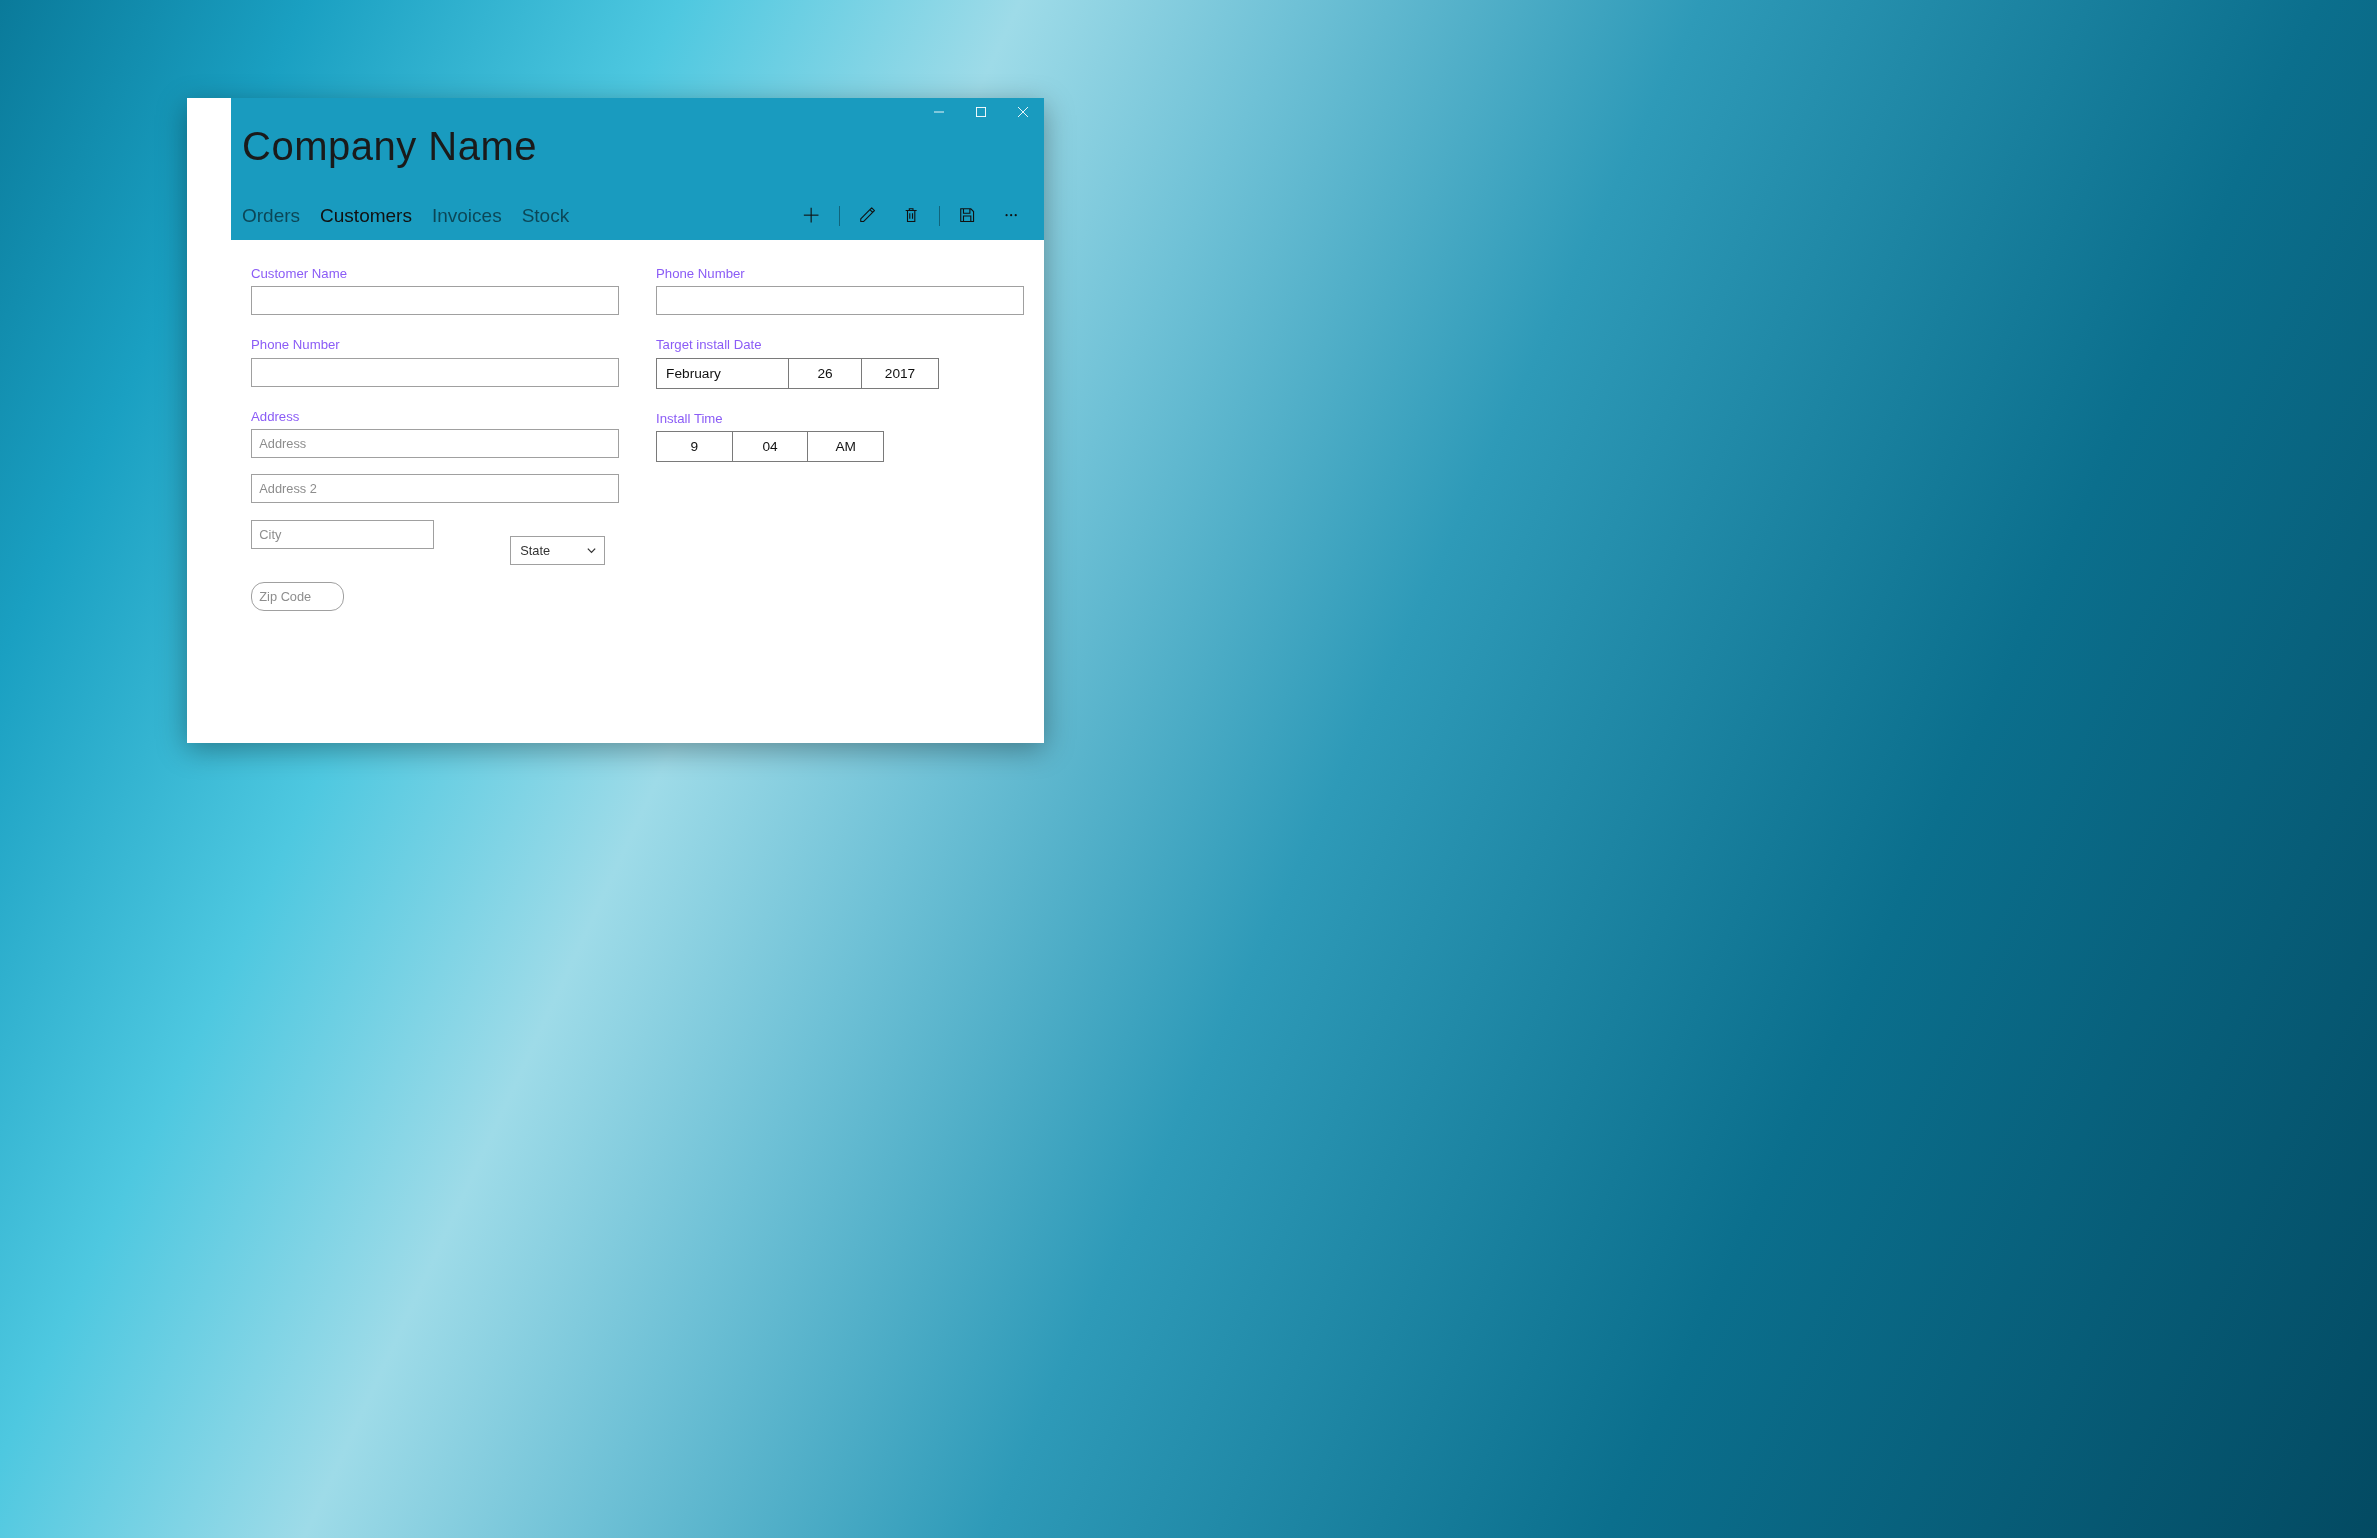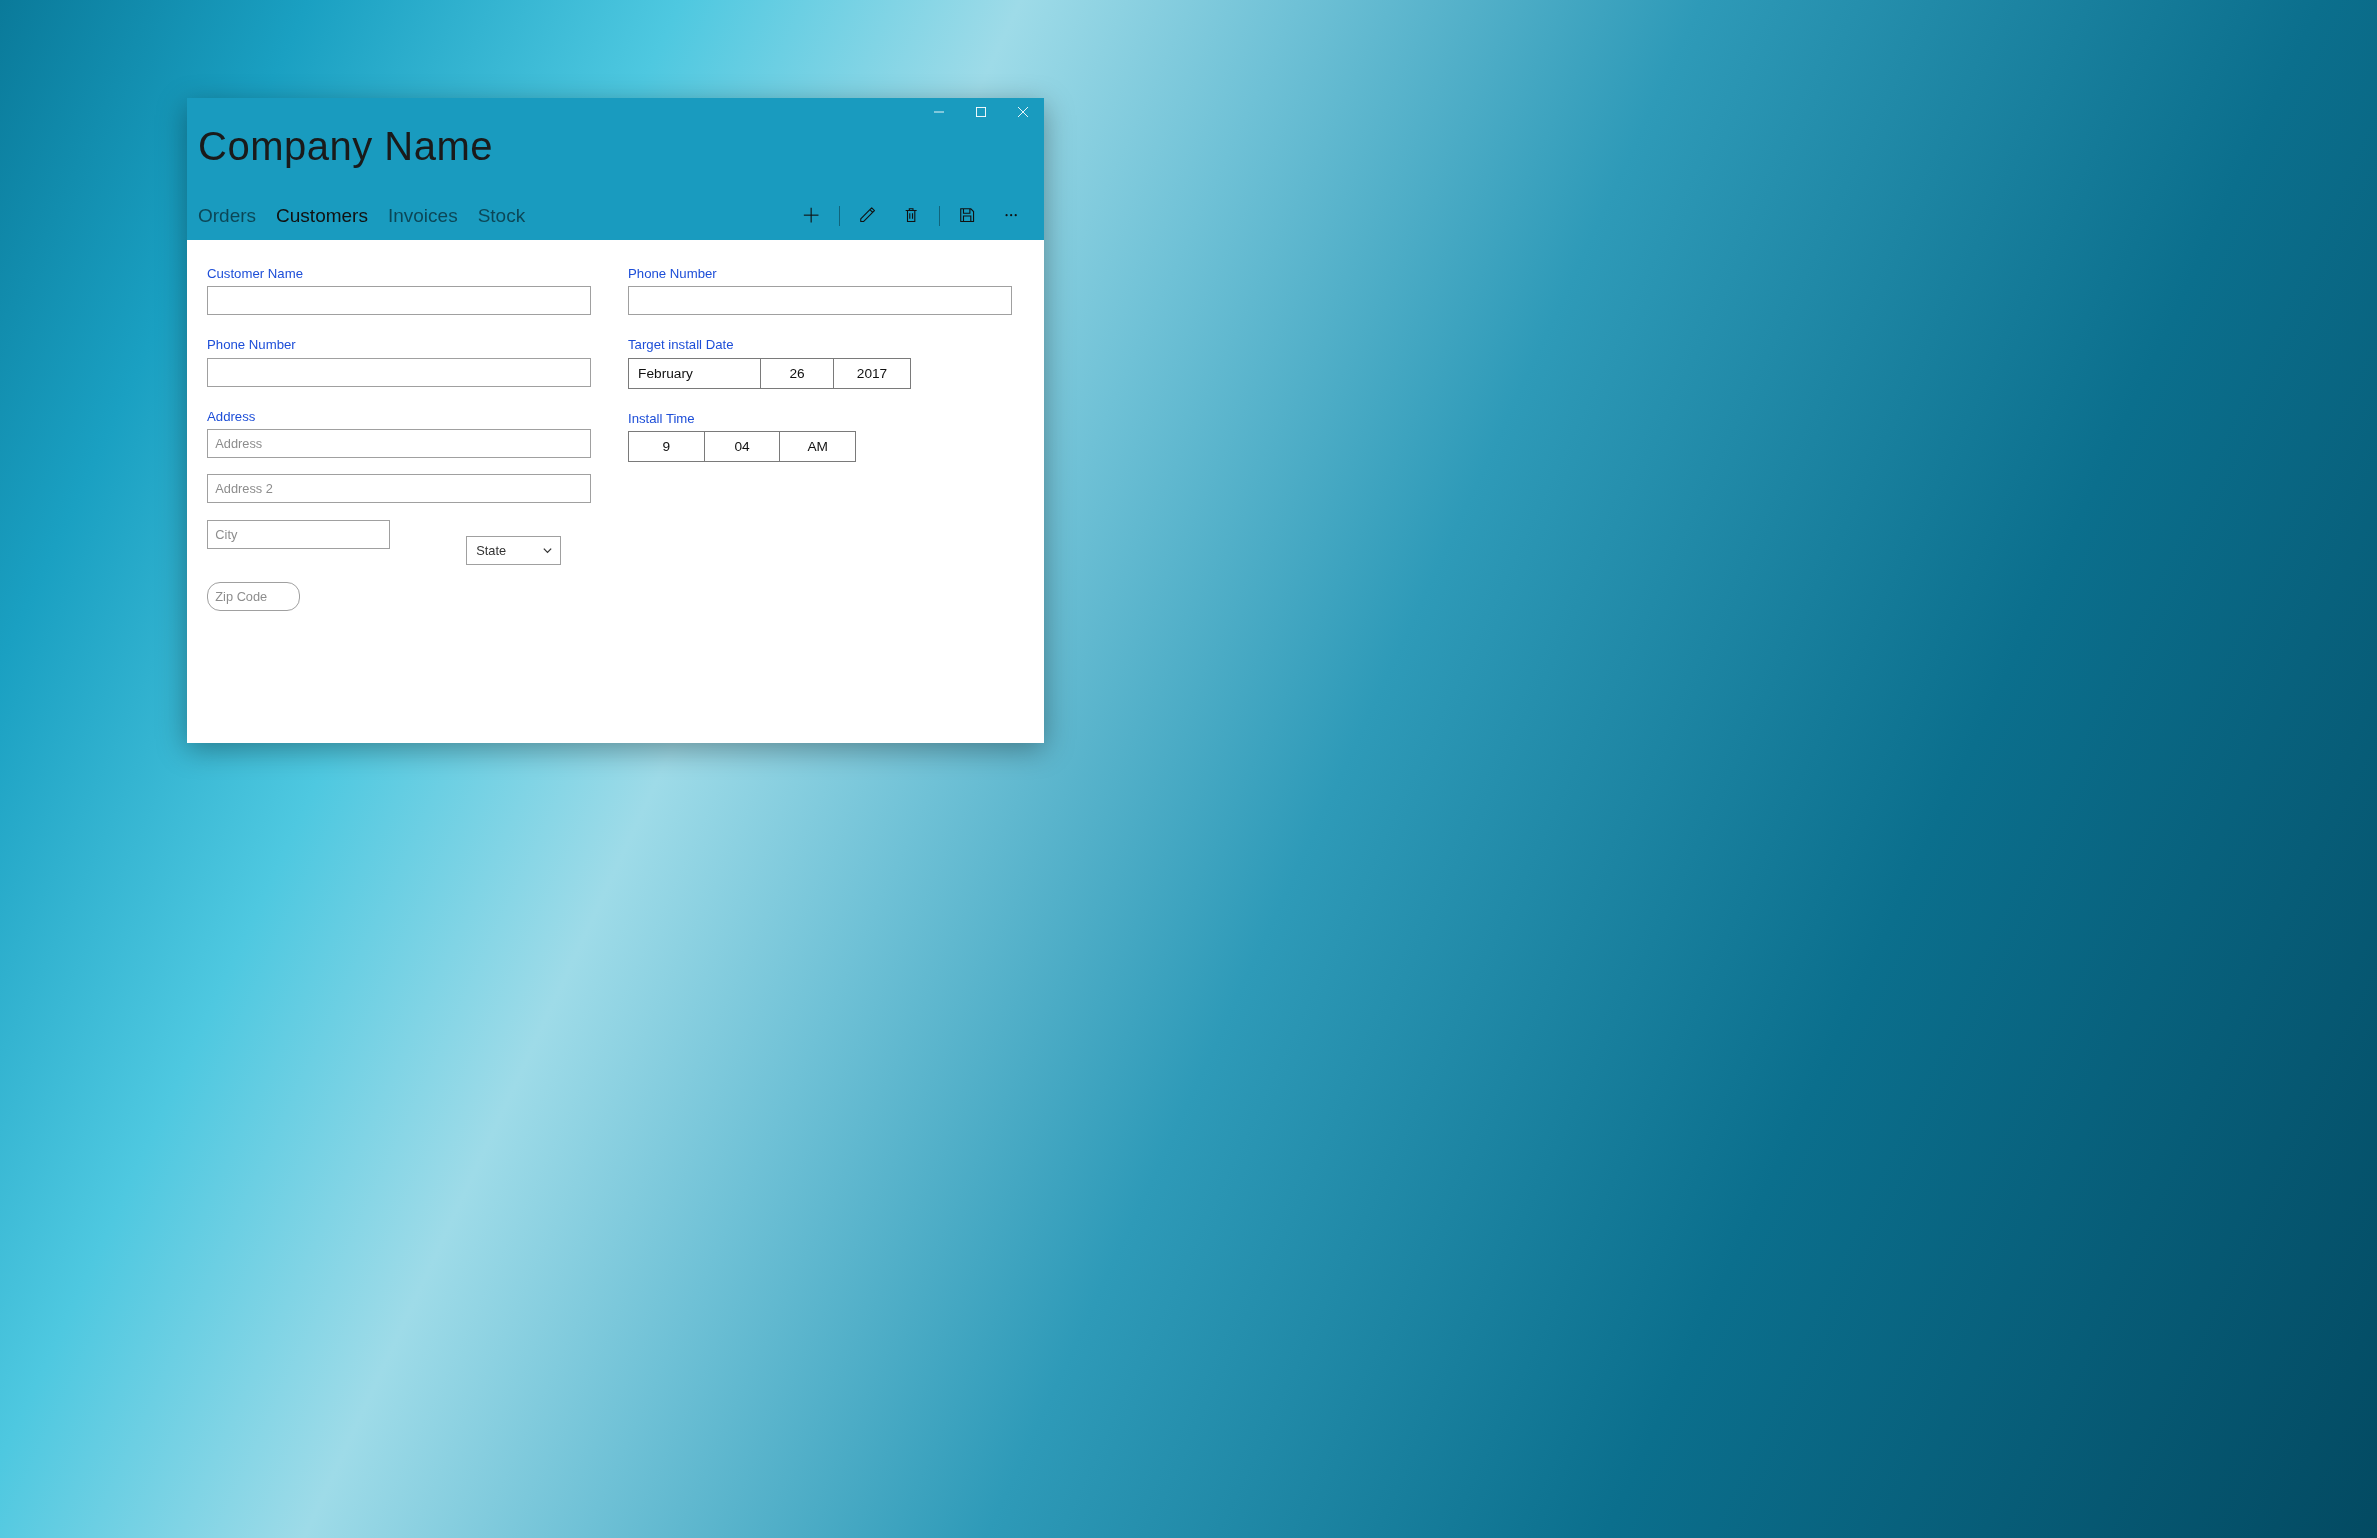--- a/index.html
+++ b/index.html
@@ -20,20 +20,21 @@
   .window {
     position: absolute;
     left: 187px;
     top: 98px;
     width: 857px;
     height: 645px;
     background: #fff;
     box-shadow: 0 7.3px 27.4px rgba(0,0,0,0.35);
     display: flex;
     flex-direction: column;
+    padding-left: 44px;
   }
   .titlebar {
     height: 142px;
     background: #199bbf;
     position: relative;
     padding: 0;
   }
   .sysbtns {
     position: absolute;
     top: 0;
@@ -109,21 +110,21 @@
     background: #fff;
     padding: 25.6px 20px 20px 20px;
     display: flex;
     gap: 37px;
   }
   .col {
     width: 384px;
   }
   .field-label {
     font-size: 13.2px;
-    color: #1d4ed8;
+    color: #8b5cf6;
     margin-bottom: 5.5px;
     font-weight: 400;
   }
   .text-input {
     width: 100%;
     height: 29px;
     border: 1.8px solid #a0a0a0;
     background: #fff;
     padding: 0 7.3px;
     font-size: 12.8px;

